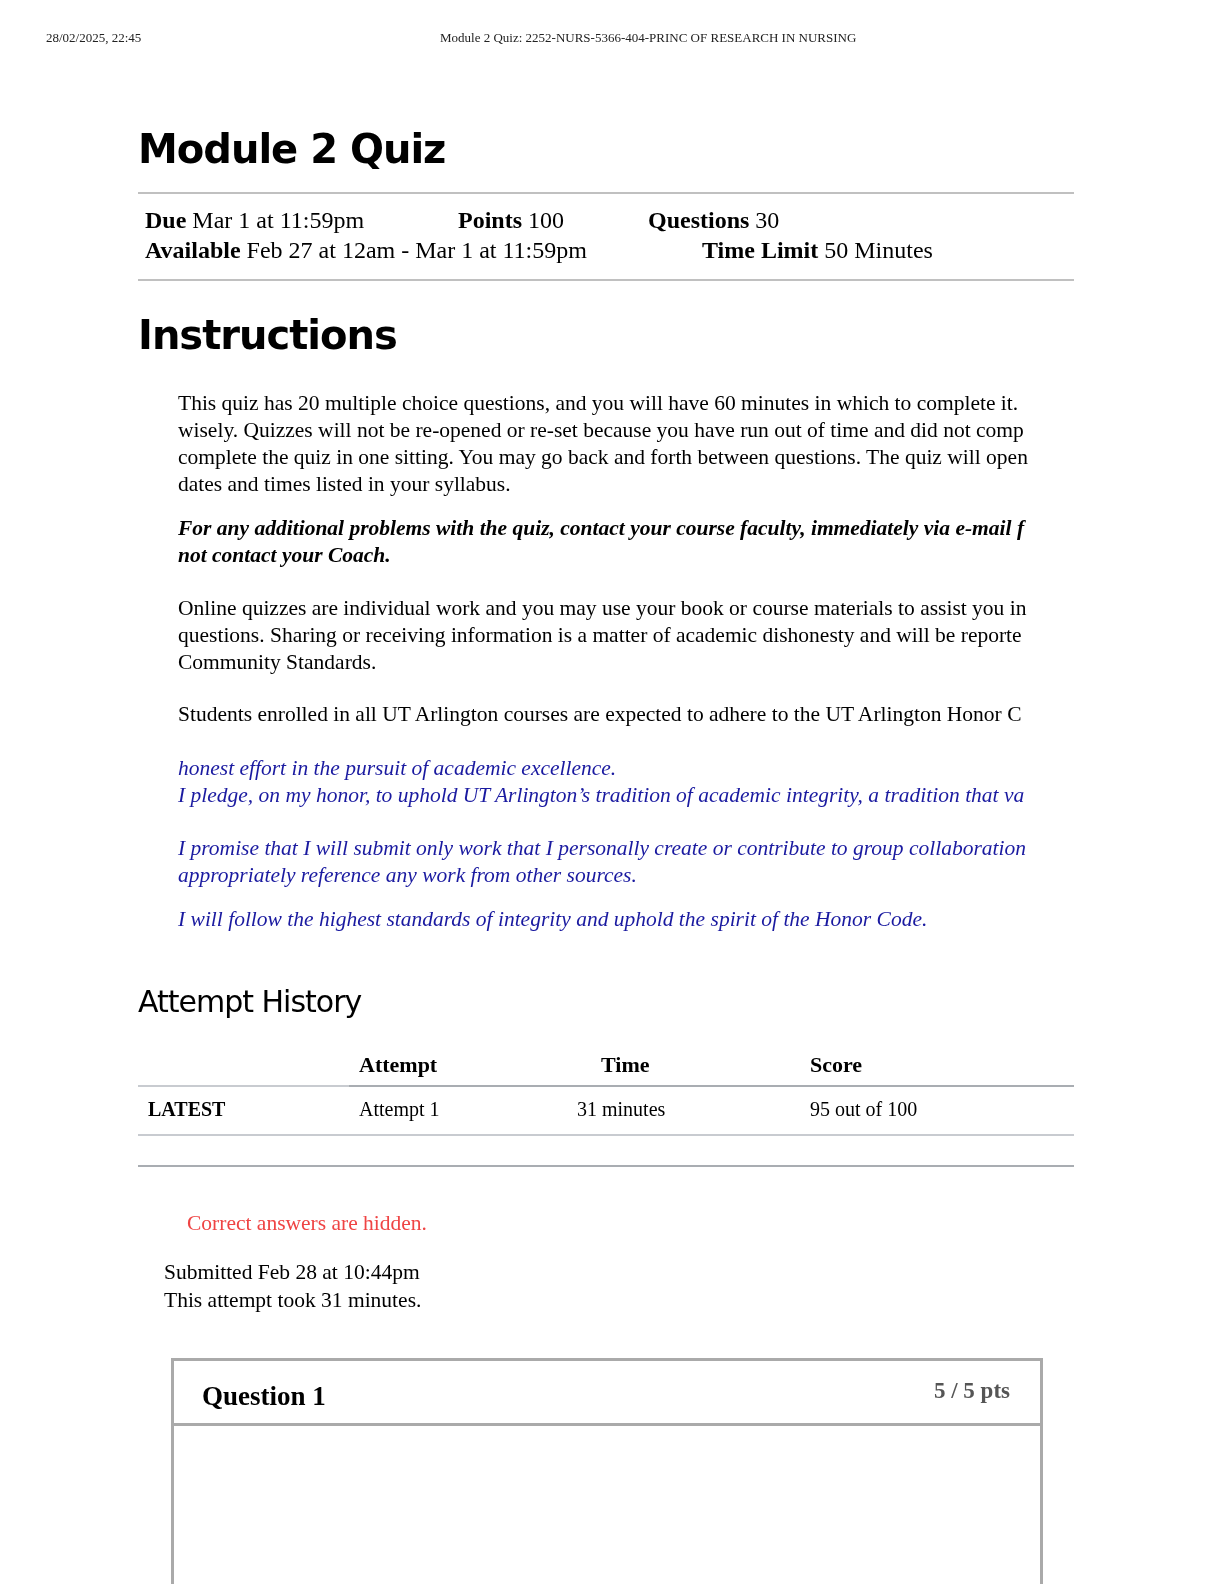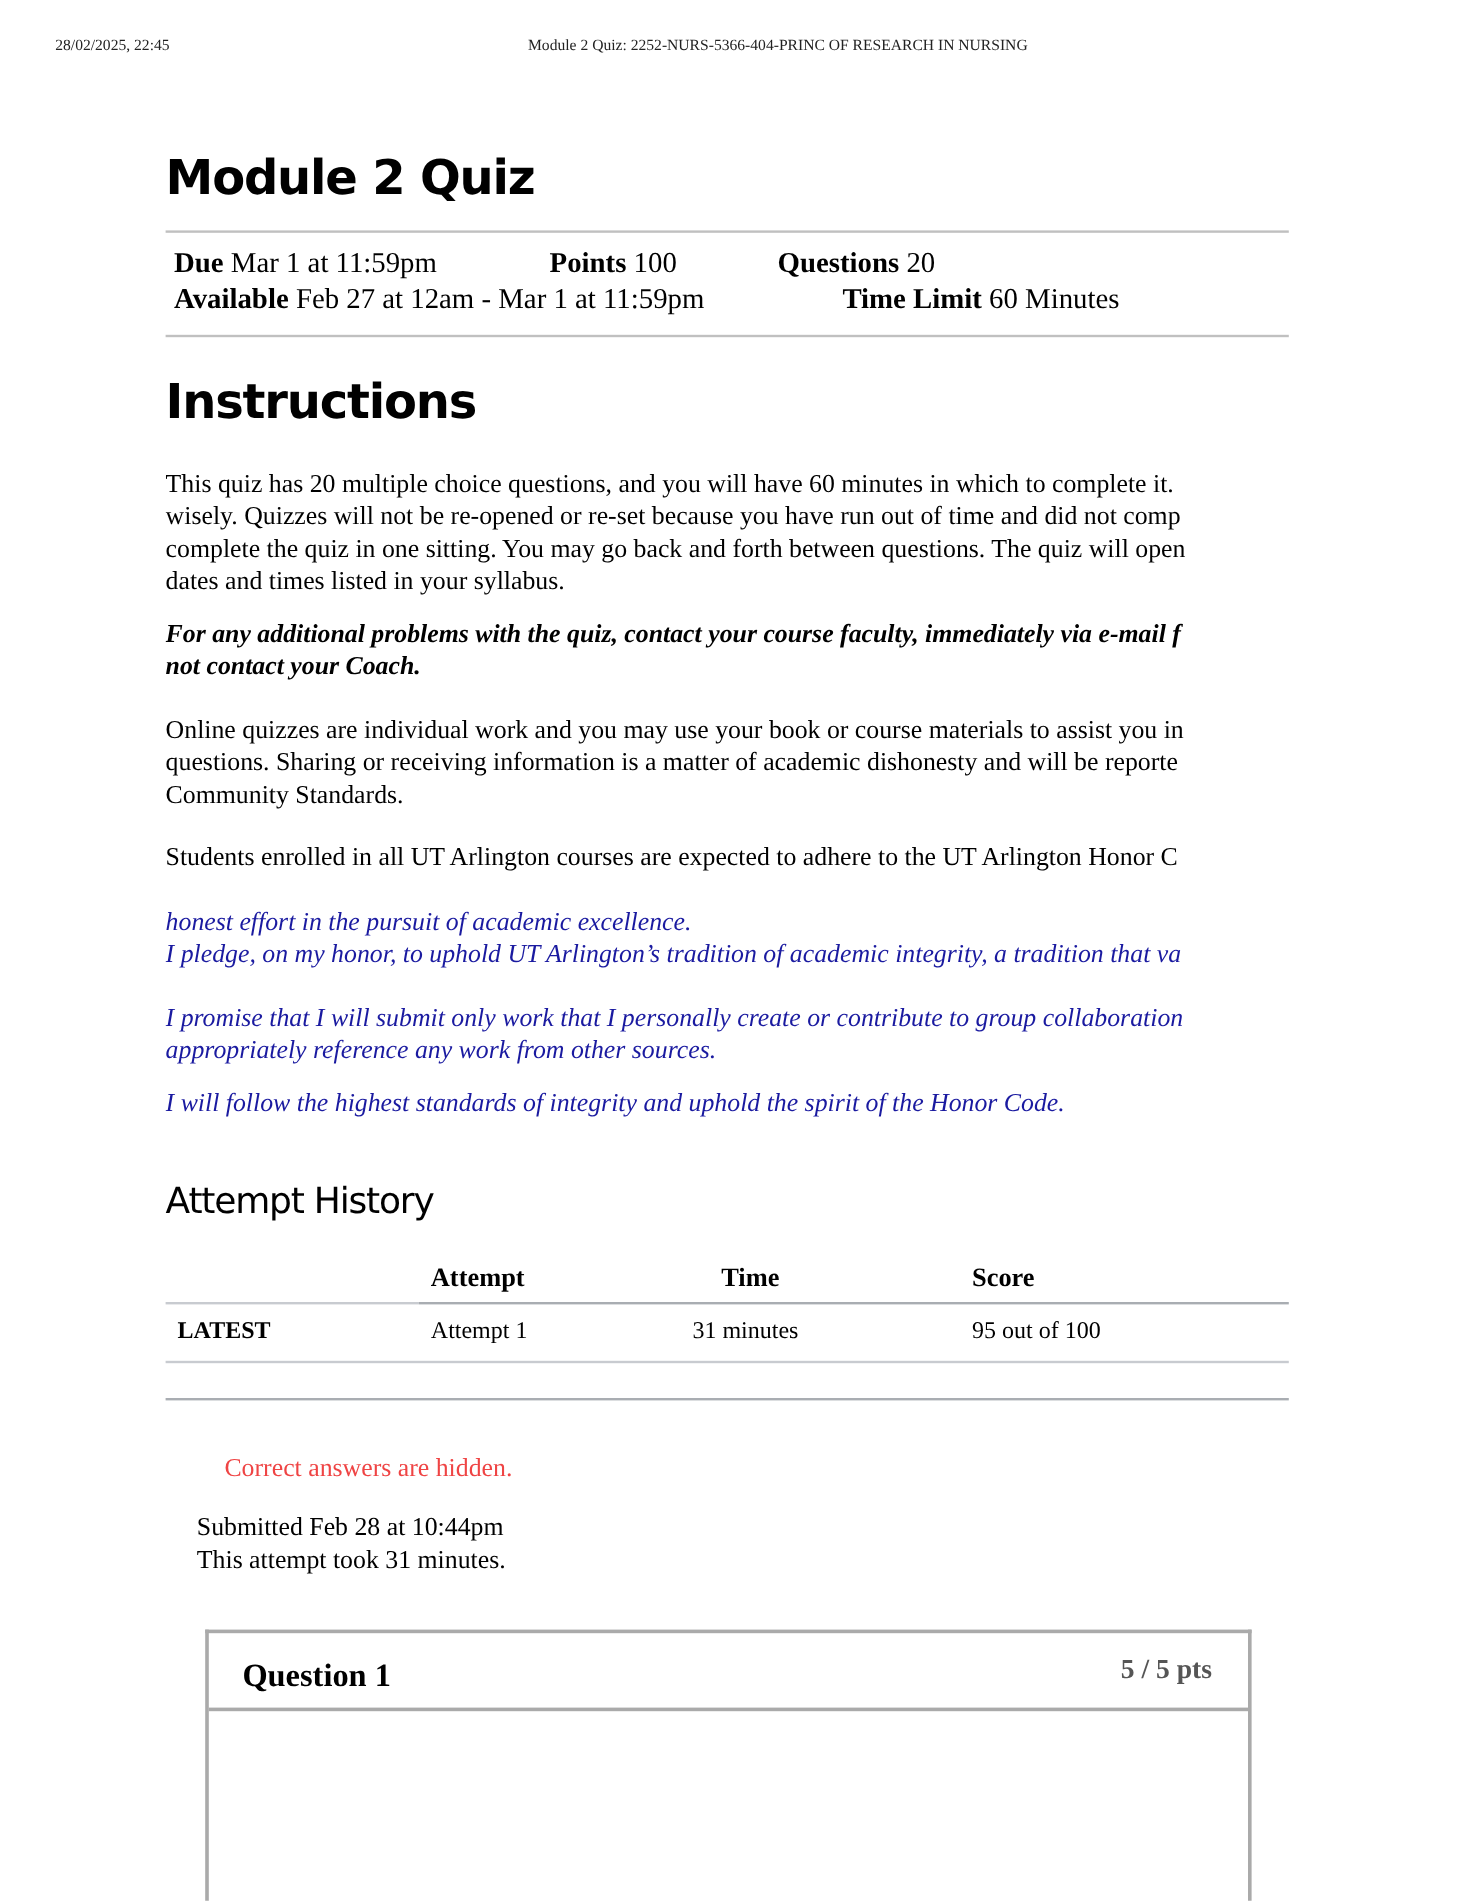--- a/index.html
+++ b/index.html
@@ -25,21 +25,21 @@
   .meta-item { position: absolute; top: 0; white-space: nowrap; }
 
   h2.instructions-title {
     position: absolute; top: 312px; left: 138px; margin: 0;
     font-family: "DejaVu Sans", sans-serif; font-weight: bold; font-size: 40px; letter-spacing: -1px;
   }
   .para {
     position: absolute; left: 138px; width: 940px; font-size: 21.5px; line-height: 27px;
     margin: 0; white-space: nowrap; overflow: hidden;
   }
-  .para .line { display: block; }
+  .para .line { display: block; margin-left: 40px; }
   .bold-italic { font-weight: bold; font-style: italic; }
   .pledge { color: #1a1aa0; font-style: italic; }
 
   h3.attempt-title {
     position: absolute; top: 984px; left: 138px; margin: 0;
     font-family: "DejaVu Sans", sans-serif; font-weight: normal; font-size: 30px; letter-spacing: -1px;
   }
   .tbl-head, .tbl-cell { position: absolute; font-size: 22px; }
   .tbl-head { font-weight: bold; top: 1052px; }
   .tbl-cell { font-size: 20px; top: 1098px; }
@@ -74,32 +74,32 @@
   <span class="meta-item" style="left:0;">
     <b>Due</b>
     <span>Mar 1 at 11:59pm</span>
   </span>
   <span class="meta-item" style="left:313px;">
     <b>Points</b>
     <span>100</span>
   </span>
   <span class="meta-item" style="left:503px;">
     <b>Questions</b>
-    <span>20</span>
+    <span>30</span>
   </span>
 </div>
 
 <div class="meta-row" style="top:237px; left:145px; width:900px; height:30px;">
   <span class="meta-item" style="left:0;">
     <b>Available</b>
     <span>Feb 27 at 12am - Mar 1 at 11:59pm</span>
   </span>
   <span class="meta-item" style="left:557px;">
     <b>Time Limit</b>
-    <span>60 Minutes</span>
+    <span>50 Minutes</span>
   </span>
 </div>
 <div class="rule" style="top:279px;"></div>
 
 <h2 class="instructions-title">Instructions</h2>
 
 <div class="para" style="top:390px;">
   <span class="line">This quiz has 20 multiple choice questions, and you will have 60 minutes in which to complete it.</span>
   <span class="line">wisely. Quizzes will not be re-opened or re-set because you have run out of time and did not comp</span>
   <span class="line">complete the quiz in one sitting. You may go back and forth between questions. The quiz will open</span>

